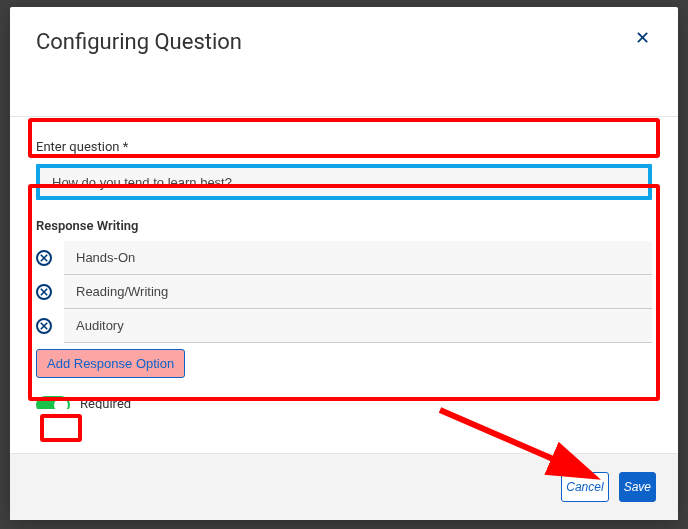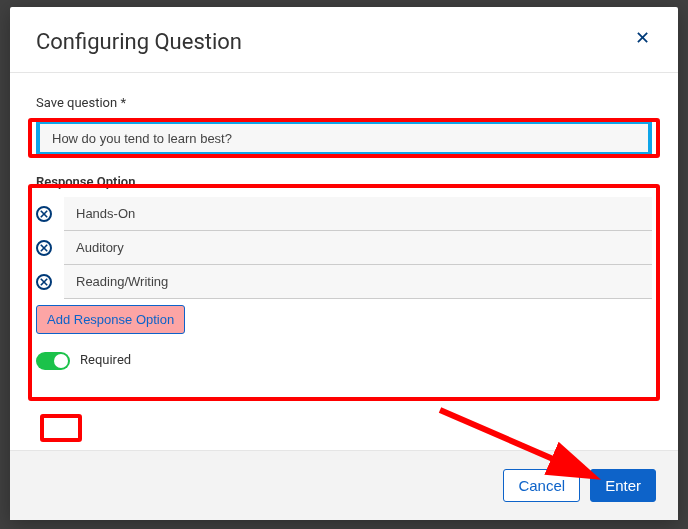--- a/index.html
+++ b/index.html
@@ -1,21 +1,21 @@
 <!DOCTYPE html>
 <html><head>
 <meta charset="utf-8">
 <style>
   * { box-sizing: border-box; margin: 0; padding: 0; }
   html, body { width: 688px; height: 529px; font-family: -apple-system, BlinkMacSystemFont, "Segoe UI", Roboto, Arial, sans-serif; background: #666; overflow: hidden; }
   .backdrop { width: 688px; height: 529px; background: rgba(60,60,60,0.9); position: relative; }
   .modal {
     position: absolute; left: 10px; top: 7px; width: 668px; height: 513px;
     background: #fff; border-radius: 2px; box-shadow: 0 4px 20px rgba(0,0,0,0.3);
-    display: flex; flex-direction: column;
+    display: flex; flex-direction: column; gap: 44px;
   }
   .modal-header { padding: 22px 26px 18px 26px; display: flex; align-items: flex-start; justify-content: space-between; }
   .modal-title { font-size: 22px; font-weight: 400; color: #333; }
   .close-x { font-size: 18px; color: #003a78; cursor: pointer; line-height: 1; padding: 0 2px; }
   .modal-body { flex: 1; overflow-y: auto; padding: 0 20px 0 26px; border-top: 1px solid #e5e5e5; position: relative; }
   .scroll-inner { padding-top: 22px; padding-right: 6px; }
   .field-label { font-size: 13px; color: #333; margin-bottom: 10px; }
   .q-input {
     width: 100%; height: 36px; border: 4px solid #0ea5e9; background: #f7f7f7;
     padding: 0 12px; font-size: 13px; color: #444; border-radius: 1px;
@@ -40,21 +40,21 @@
     width: 34px; height: 18px; background: #1bc24a; border-radius: 9px; position: relative; cursor: pointer;
   }
   .toggle-knob {
     position: absolute; right: 2px; top: 2px; width: 14px; height: 14px; background: #fff; border-radius: 50%;
   }
   .toggle-label { font-size: 13px; color: #333; }
   .modal-footer {
     background: #f3f3f3; padding: 18px 22px; display: flex; justify-content: flex-end; gap: 10px;
     border-top: 1px solid #e5e5e5;
   }
-  .btn { font-size: 15px; padding: 7px 14px; border-radius: 3px; cursor: pointer; }
+  .btn { font-size: 12px; padding: 7px 4px; border-radius: 3px; cursor: pointer; font-style: italic; }
   .btn-cancel { background: #fff; border: 1px solid #0d63c9; color: #0d63c9; }
   .btn-save { background: #0d63c9; border: 1px solid #0d63c9; color: #fff; font-weight: 500; }
 
   
   .modal-body::-webkit-scrollbar { width: 10px; }
   .modal-body::-webkit-scrollbar-thumb { background: #ccc; }
 
   
   .hl { position: absolute; border: 4px solid #f00; border-radius: 3px; pointer-events: none; }
 
@@ -68,70 +68,70 @@
   <div class="modal">
 
     <div class="modal-header">
       <div class="modal-title">Configuring Question</div>
       <div class="close-x">✕</div>
     </div>
 
     <div class="modal-body">
       <div class="scroll-inner">
 
-        <div class="field-label">Save question *</div>
+        <div class="field-label">Enter question *</div>
         <input class="q-input" type="text" value="How do you tend to learn best?" style="">
 
-        <div class="section-label">Response Option</div>
+        <div class="section-label">Response Writing</div>
 
         <div id="options-container">
             <div class="option-row">
               <div class="remove-icon">
                 <svg viewBox="0 0 10 10">
                   <line x1="1" y1="1" x2="9" y2="9" stroke="#003a78" stroke-width="2"></line>
                   <line x1="9" y1="1" x2="1" y2="9" stroke="#003a78" stroke-width="2"></line>
                 </svg>
               </div>
               <input class="option-input" type="text" value="Hands-On" style="">
             </div>
             <div class="option-row">
               <div class="remove-icon">
                 <svg viewBox="0 0 10 10">
                   <line x1="1" y1="1" x2="9" y2="9" stroke="#003a78" stroke-width="2"></line>
                   <line x1="9" y1="1" x2="1" y2="9" stroke="#003a78" stroke-width="2"></line>
                 </svg>
               </div>
-              <input class="option-input" type="text" value="Auditory" style="">
+              <input class="option-input" type="text" value="Reading/Writing" style="">
             </div>
             <div class="option-row">
               <div class="remove-icon">
                 <svg viewBox="0 0 10 10">
                   <line x1="1" y1="1" x2="9" y2="9" stroke="#003a78" stroke-width="2"></line>
                   <line x1="9" y1="1" x2="1" y2="9" stroke="#003a78" stroke-width="2"></line>
                 </svg>
               </div>
-              <input class="option-input" type="text" value="Reading/Writing" style="">
+              <input class="option-input" type="text" value="Auditory" style="">
             </div>
           </div>
 
         <button class="add-btn">Add Response Option</button>
 
         <div class="toggle-row">
           <div class="toggle">
             <div class="toggle-knob"></div>
           </div>
           <div class="toggle-label">Required</div>
         </div>
 
       </div>
     </div>
 
     <div class="modal-footer">
       <button class="btn btn-cancel">Cancel</button>
-      <button class="btn btn-save">Enter</button>
+      <button class="btn btn-save">Save</button>
     </div>
 
   </div>
 
   <div class="hl" style="left:28px; top:118px; width:632px; height:40px;"></div>
   <div class="hl" style="left:28px; top:184px; width:632px; height:217px;"></div>
   <div class="hl" style="left:40px; top:414px; width:42px; height:28px;"></div>
 
   <svg class="arrow-svg" style="left:430px; top:400px; width:200px; height:100px;" viewBox="0 0 200 100">
     <defs>

